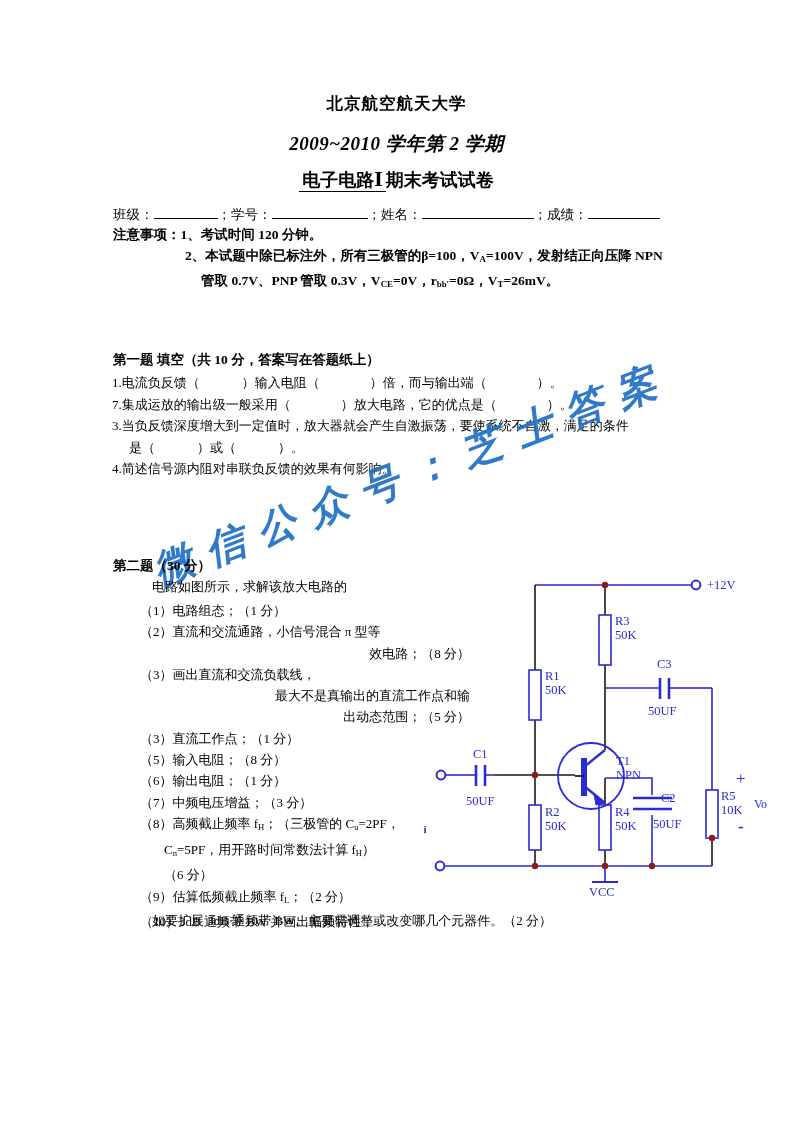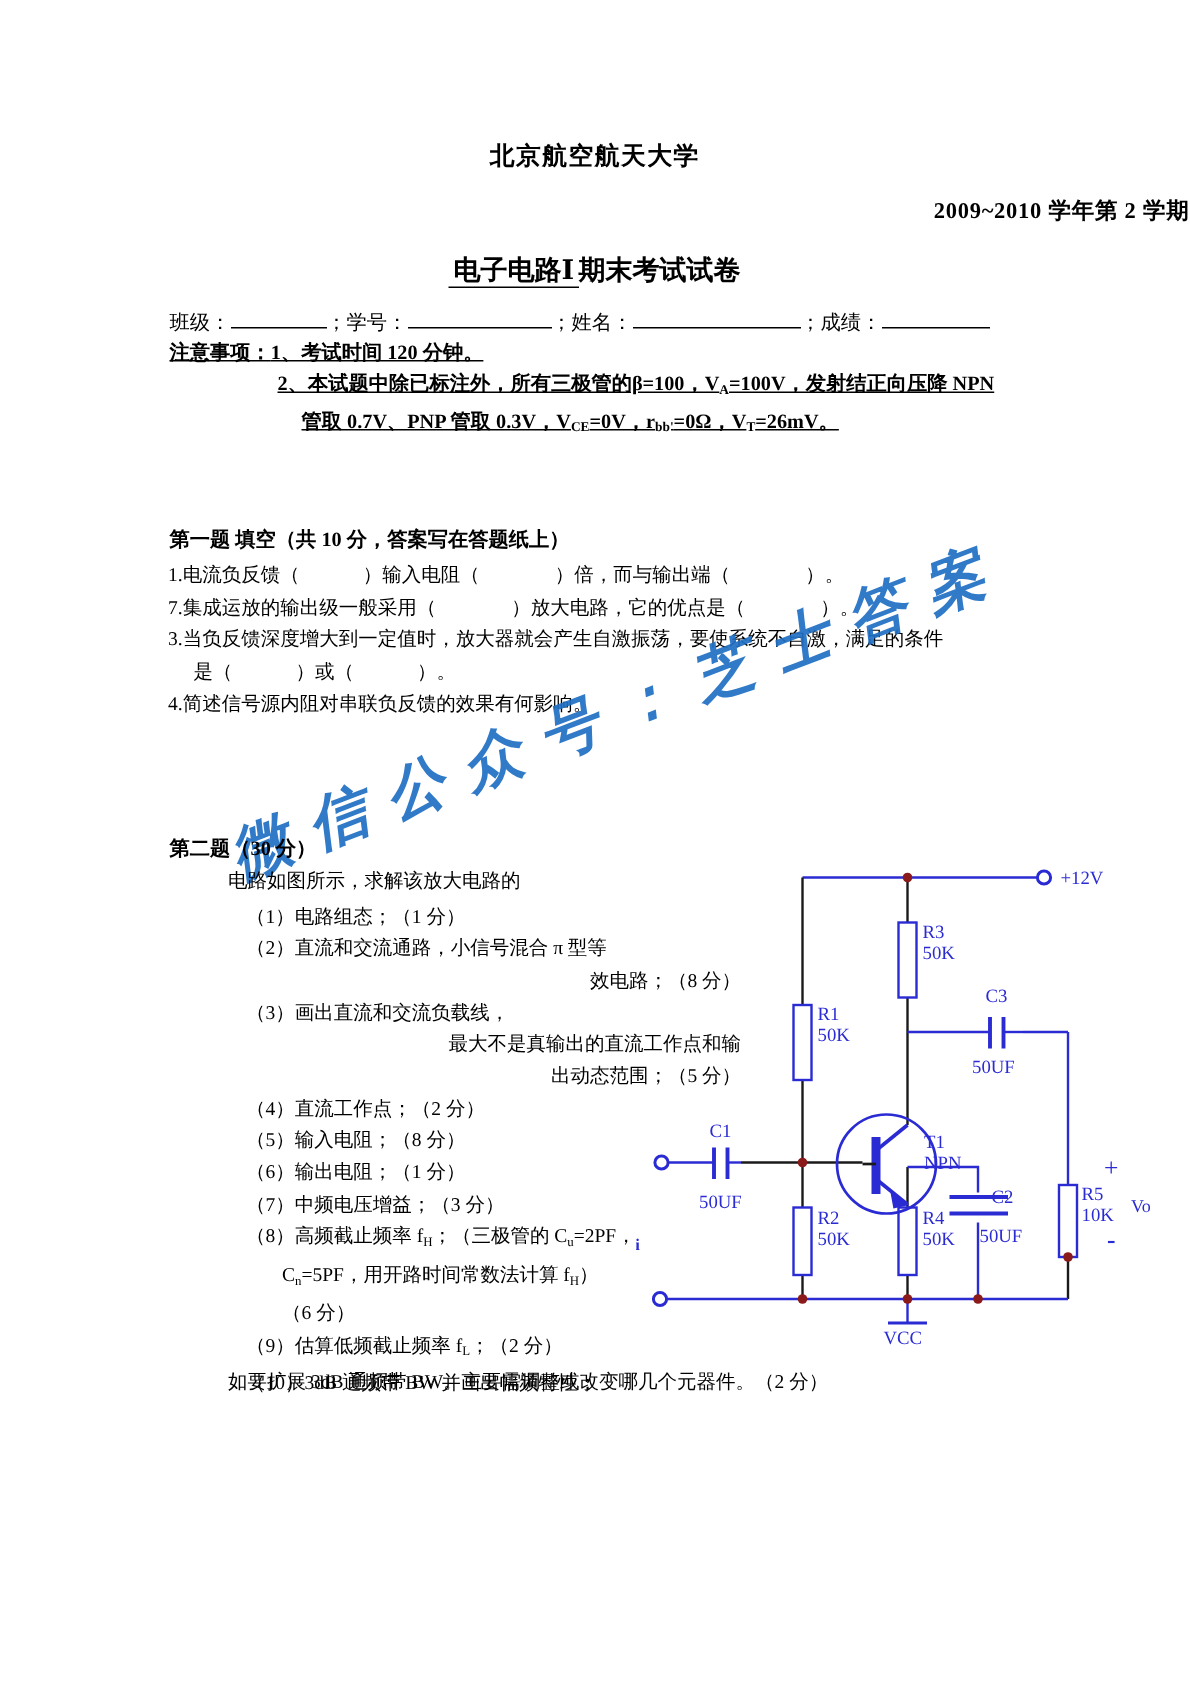--- a/index.html
+++ b/index.html
@@ -29,24 +29,25 @@
     width: 793px;
     text-align: center;
     font-size: 16.5px;
     font-weight: 700;
     letter-spacing: 1px;
   }
   .term {
     position: absolute;
     left: 0; top: 131px;
     width: 793px;
-    text-align: right;
-    font-size: 15px;
+    text-align: center;
+    font-size: 19px;
     font-weight: 700;
     letter-spacing: 0.5px;
+    font-style: italic;
   }
   .exam-title {
     position: absolute;
     left: 0; top: 168px;
     width: 793px;
     text-align: center;
     font-size: 18px;
     font-weight: 700;
   }
   .exam-title .ul {
@@ -77,21 +78,21 @@
 
   
   .notice {
     position: absolute;
     left: 113px; top: 224px;
     width: 610px;
     font-size: 13.5px;
     font-weight: 700;
     line-height: 21px;
   }
-  .notice .n-row { display: block; white-space: nowrap; text-decoration: underline; }
+  .notice .n-row { display: block; white-space: nowrap; }
   .notice .n-ind1 { padding-left: 0px; }
   .notice .n-ind2 { padding-left: 72px; }
   .notice .n-ind3 { padding-left: 88px; }
   sub, sup { font-size: 0.66em; }
   sub { vertical-align: -0.28em; }
 
   
   .sec1-title {
     position: absolute;
     left: 113px; top: 351px;
@@ -120,21 +121,21 @@
     white-space: nowrap;
   }
   .sec2-lead {
     position: absolute;
     left: 152px; top: 578px;
     font-size: 13px;
     white-space: nowrap;
   }
   .sec2-items {
     position: absolute;
-    left: 164px; top: 600px;
+    left: 140px; top: 600px;
     width: 330px;
     font-size: 13px;
     line-height: 21.3px;
   }
   .sec2-items .it { display: block; white-space: nowrap; }
   .sec2-items .cont { padding-left: 32px; text-align: right; }
   .sec2-items .cont2 { padding-left: 24px; }
   .last-line {
     position: absolute;
     left: 152px; top: 912px;
@@ -204,21 +205,21 @@
 
   <div class="sec2-title">第二题（30 分）</div>
   <div class="sec2-lead">电路如图所示，求解该放大电路的</div>
   <div class="sec2-items">
     <span class="it">（1）电路组态；（1 分）</span>
     <span class="it">（2）直流和交流通路，小信号混合 π 型等</span>
     <span class="it cont">效电路；（8 分）</span>
     <span class="it">（3）画出直流和交流负载线，</span>
     <span class="it cont">最大不是真输出的直流工作点和输</span>
     <span class="it cont">出动态范围；（5 分）</span>
-    <span class="it">（4）直流工作点；（2 分）</span>
+    <span class="it">（3）直流工作点；（1 分）</span>
     <span class="it">（5）输入电阻；（8 分）</span>
     <span class="it">（6）输出电阻；（1 分）</span>
     <span class="it">（7）中频电压增益；（3 分）</span>
     <span class="it"><span>（8）高频截止频率 f</span><sub>H</sub><span>；（三极管的 C</span><sub>u</sub><span>=2PF，</span></span>
     <span class="it cont2"><span>C</span><sub>n</sub><span>=5PF，用开路时间常数法计算  f</span><sub>H</sub><span>）</span></span>
     <span class="it cont2">（6 分）</span>
     <span class="it"><span>（9）估算低频截止频率 f</span><sub>L</sub><span>；（2 分）</span></span>
     <span class="it">（10）3dB 通频带 BW 并画出幅频特性；</span>
   </div>
   <div class="last-line">如要扩展 3dB 通频带 BW。主要需调整或改变哪几个元器件。（2 分）</div>

